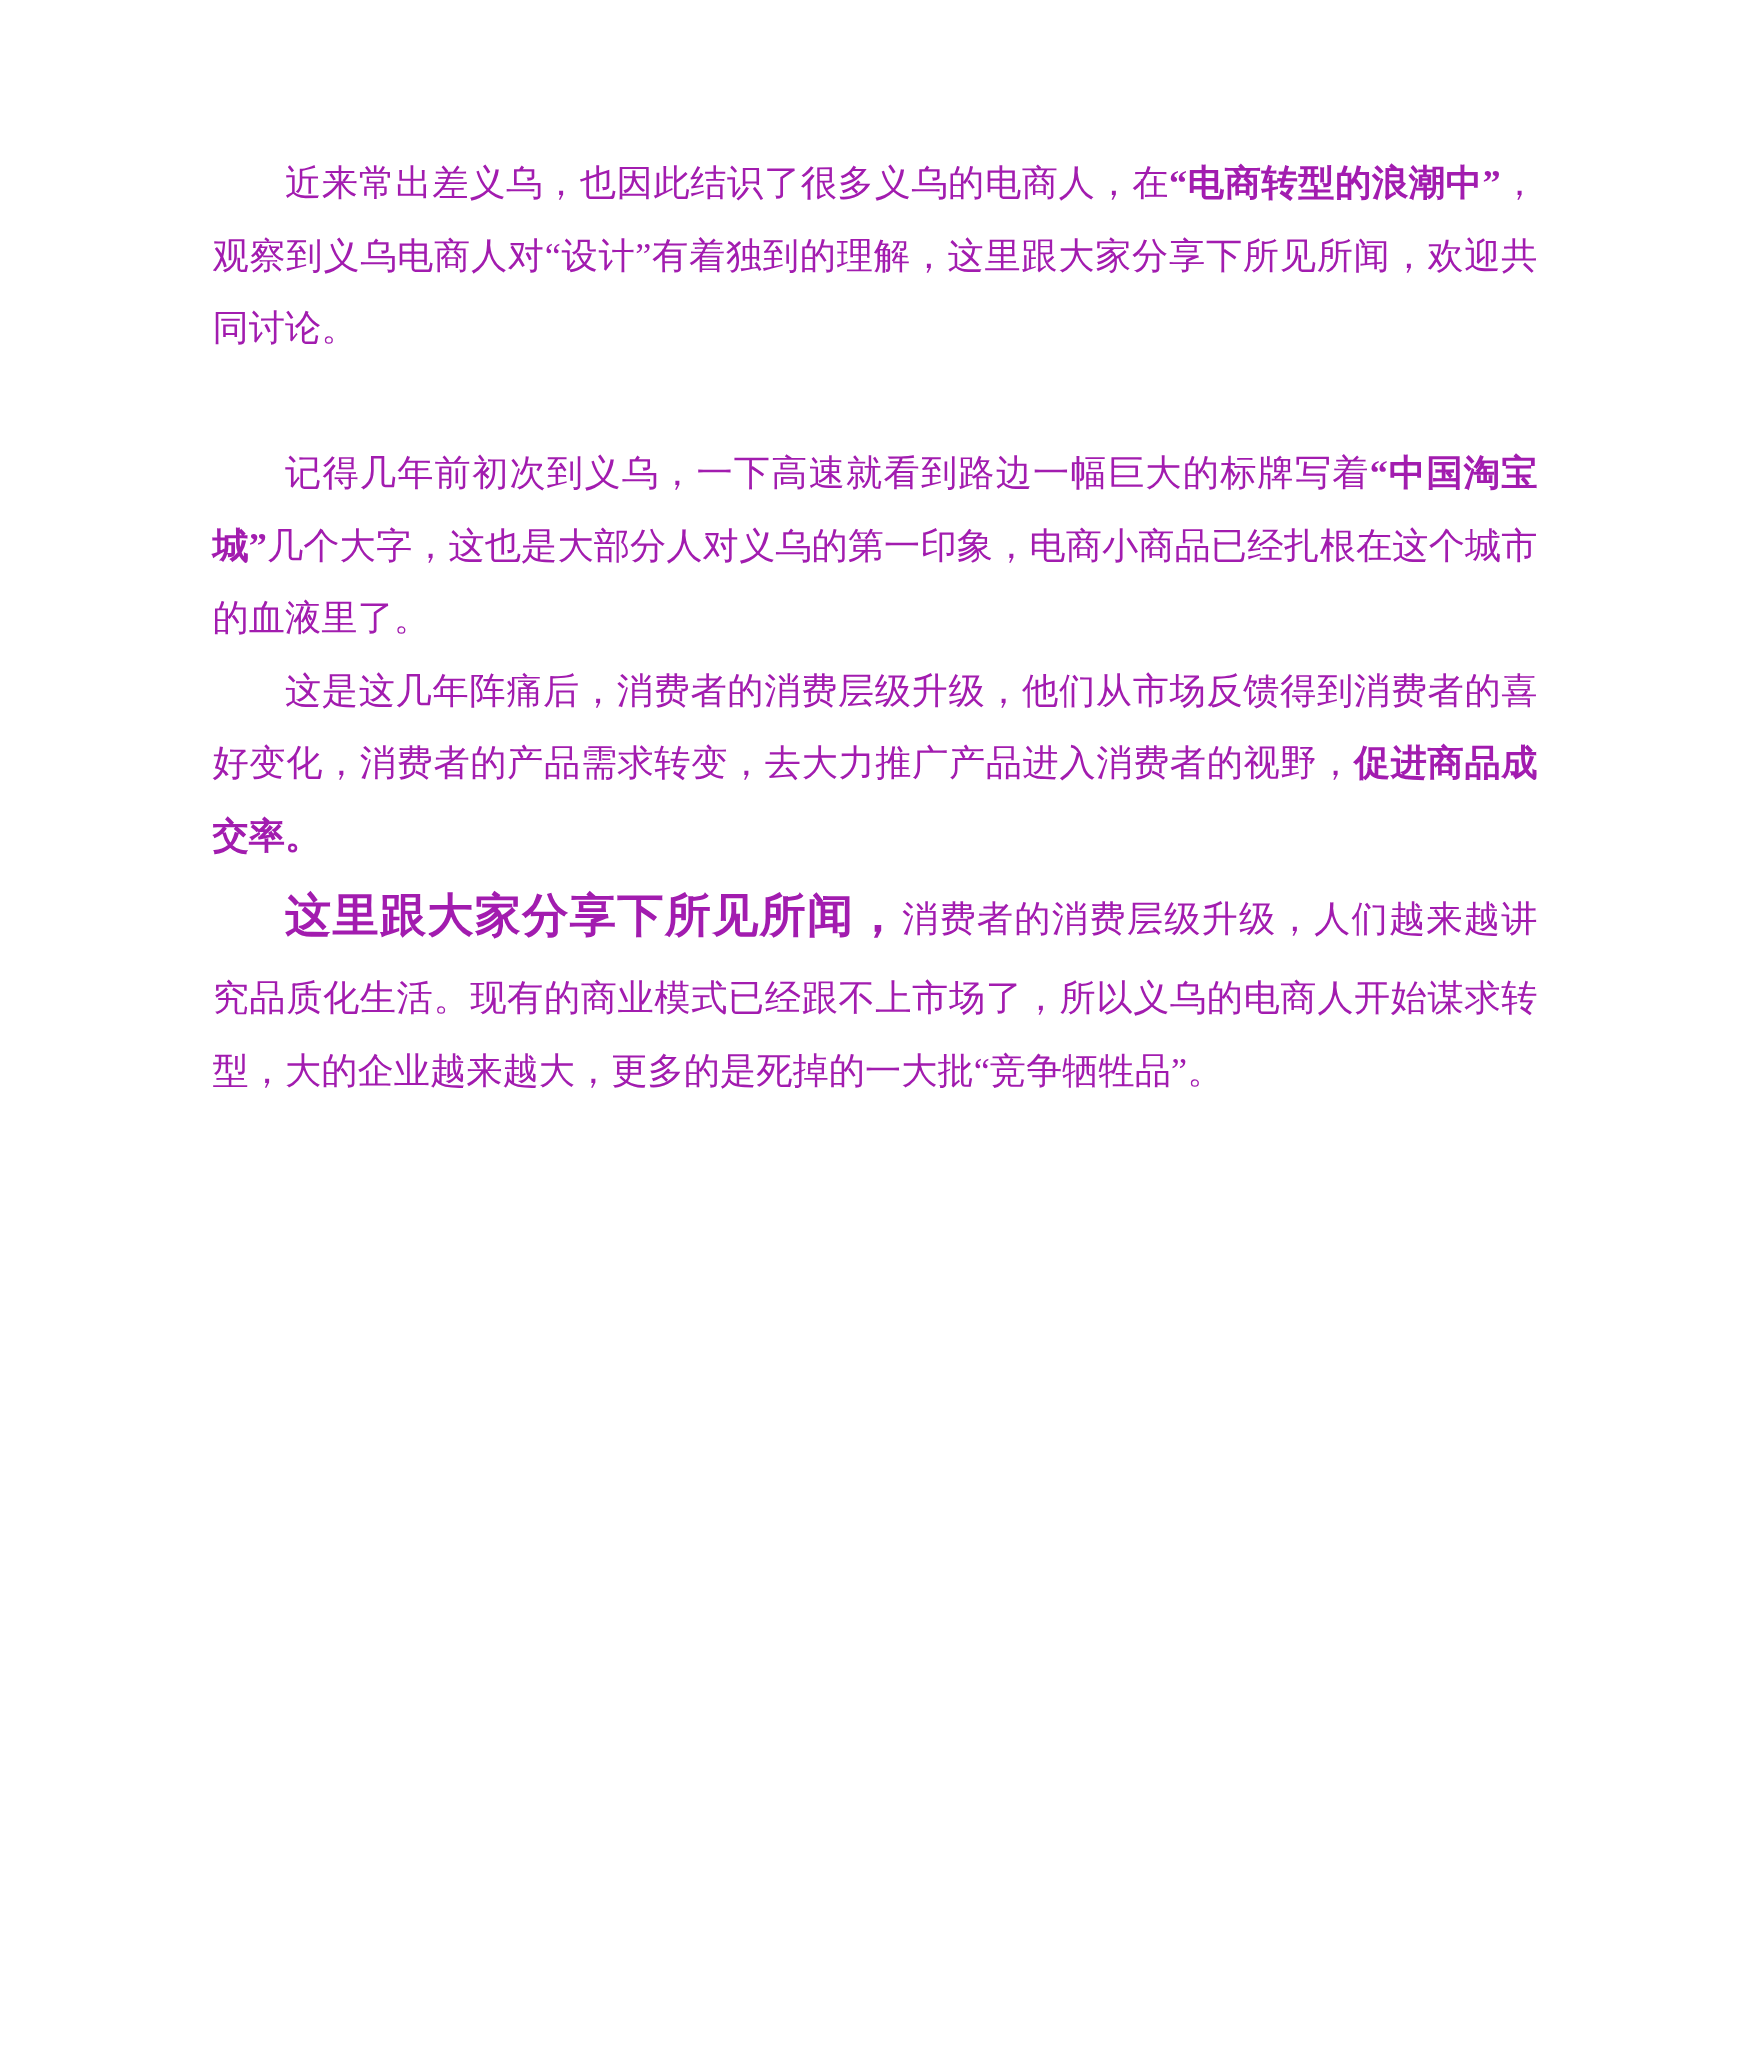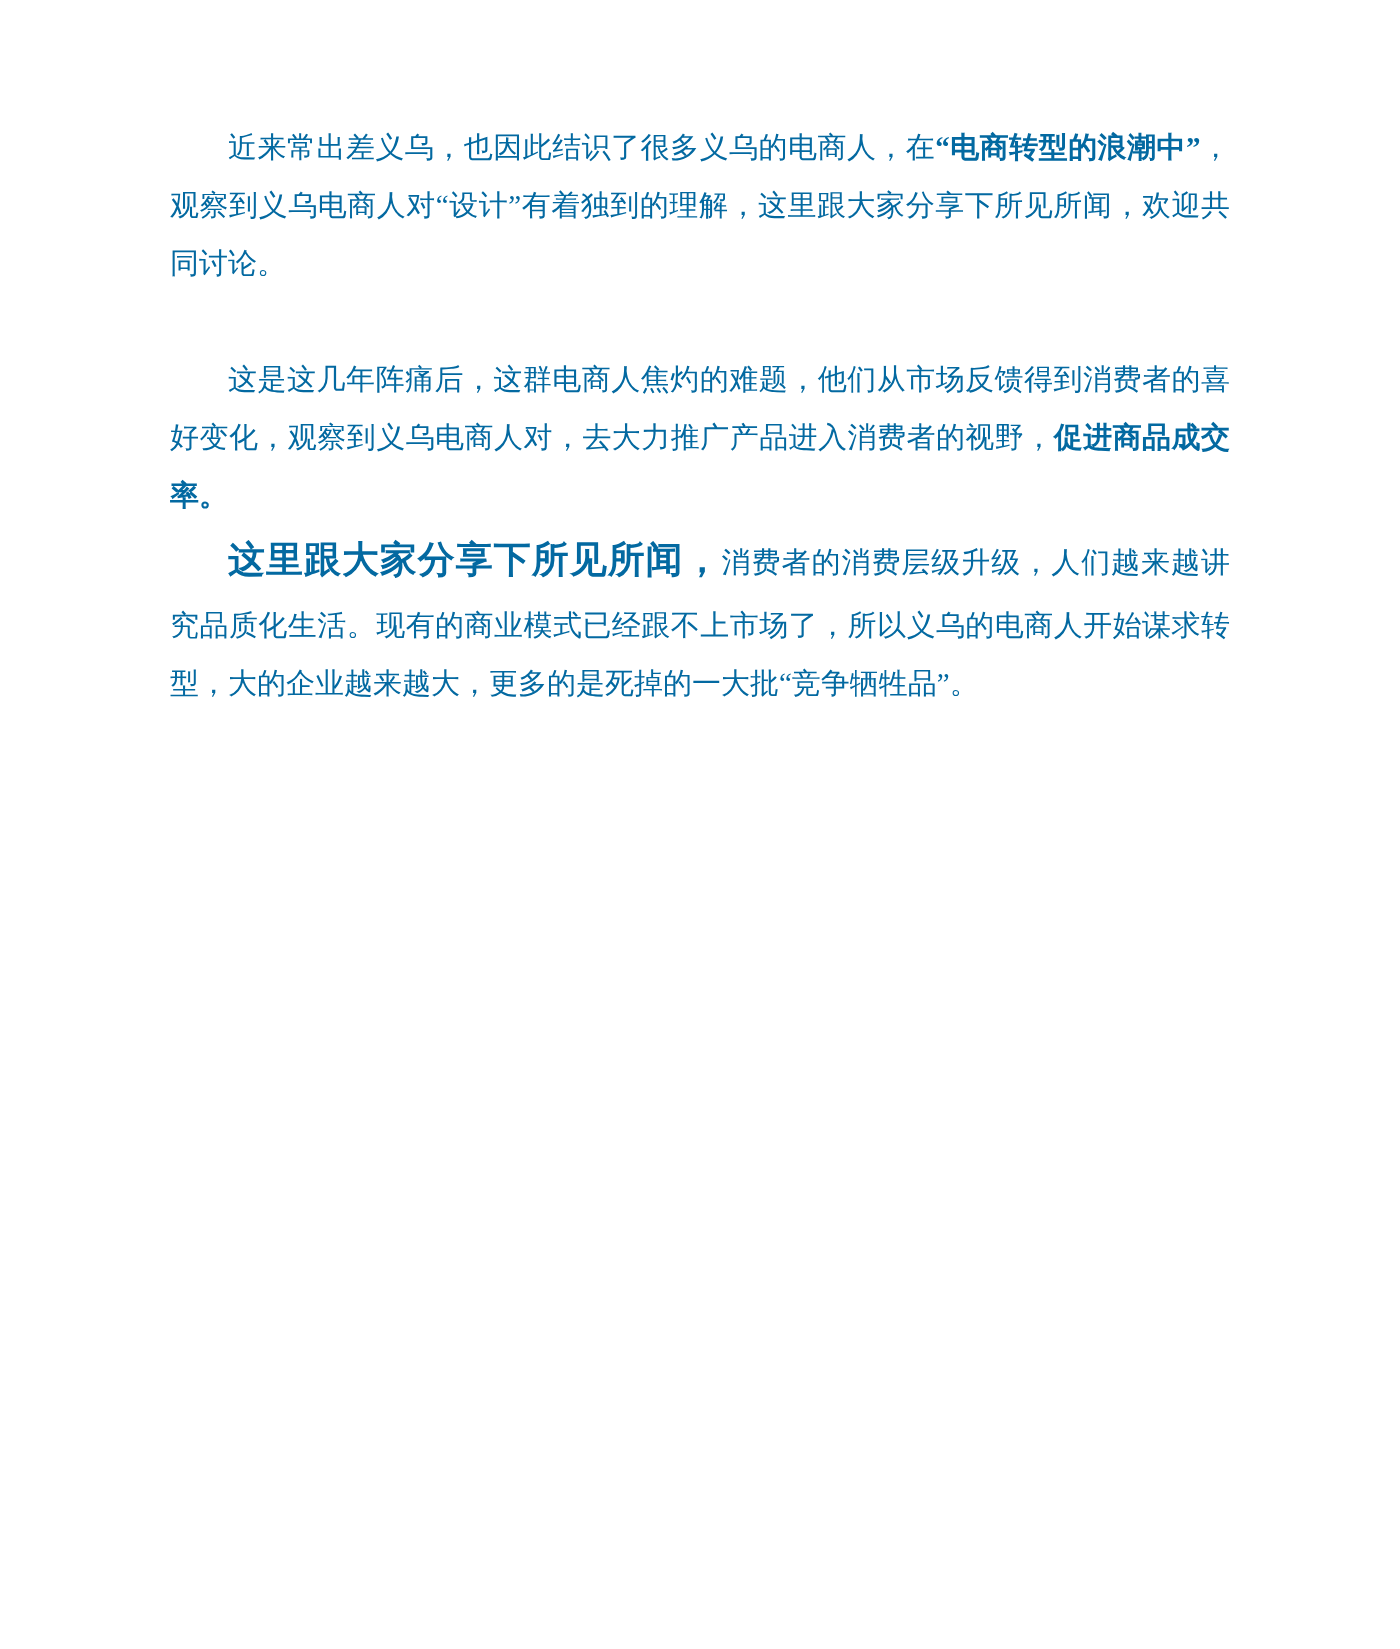--- a/index.html
+++ b/index.html
@@ -13,21 +13,21 @@
     height: 1649px;
     background: #ffffff;
     overflow: hidden;
   }
   .content {
     box-sizing: border-box;
     padding: 118px 170px 0 170px;
     font-family: "Liberation Serif", "DejaVu Serif", serif;
     font-size: 29px;
     line-height: 58px;
-    color: #0369a1;
+    color: #a21caf;
     text-align: justify;
   }
   .para {
     margin: 0;
     text-indent: 58px;
   }
   .gap-after {
     margin-bottom: 58px;
   }
   .big-gap {
@@ -44,22 +44,23 @@
 </style>
 </head>
 <body>
 
 <div class="page">
   <div class="content">
 
     <p class="para gap-after"><span>近来常出差义乌，也因此结识了很多义乌的电商人，在</span><span class="b">“电商转型的浪潮中”</span><span>，观察到义乌电商人对“设计”有着独到的理解，这里跟大家分享下所见所闻，欢迎共同讨论。</span></p>
 
 
+    <p class="para"><span>记得几年前初次到义乌，一下高速就看到路边一幅巨大的标牌写着</span><span class="b">“中国淘宝城”</span><span>几个大字，这也是大部分人对义乌的第一印象，电商小商品已经扎根在这个城市的血液里了。</span></p>
 
 
-    <p class="para"><span>这是这几年阵痛后，这群电商人焦灼的难题，他们从市场反馈得到消费者的喜好变化，观察到义乌电商人对，去大力推广产品进入消费者的视野，</span><span class="b">促进商品成交率。</span></p>
+    <p class="para"><span>这是这几年阵痛后，消费者的消费层级升级，他们从市场反馈得到消费者的喜好变化，消费者的产品需求转变，去大力推广产品进入消费者的视野，</span><span class="b">促进商品成交率。</span></p>
 
     <p class="para"><span class="xl">这里跟大家分享下所见所闻，</span><span>消费者的消费层级升级，人们越来越讲究品质化生活。现有的商业模式已经跟不上市场了，所以义乌的电商人开始谋求转型，大的企业越来越大，更多的是死掉的一大批“竞争牺牲品”。</span></p>
 
 
 
   </div>
 </div>
 
 </body></html>

